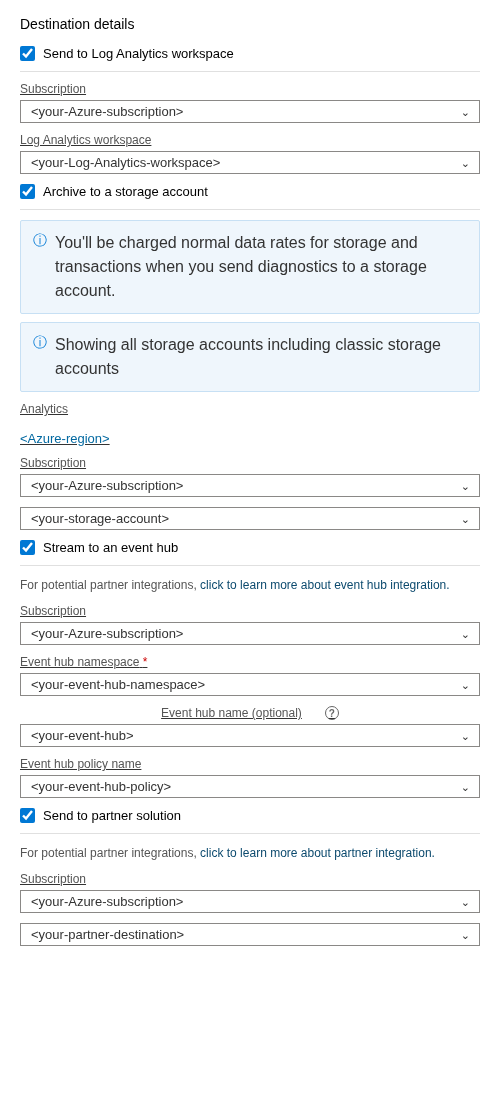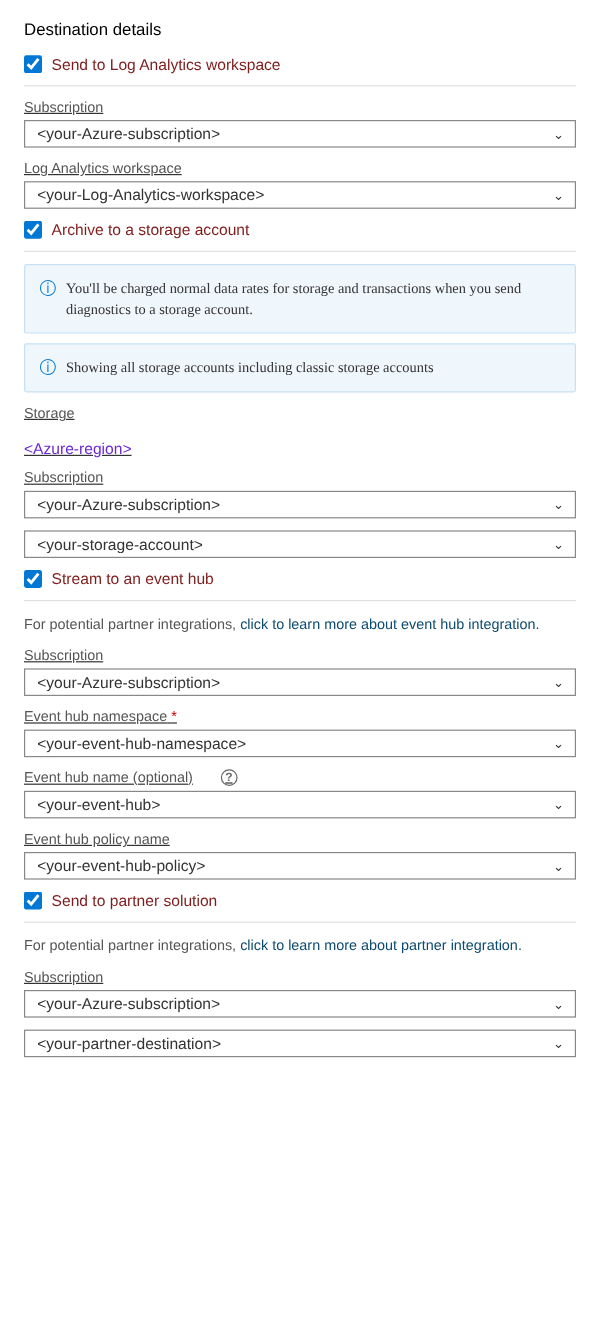--- a/index.html
+++ b/index.html
@@ -30,21 +30,21 @@
       margin: 10px 0;
     }
     .checkbox-row input[type="checkbox"] {
       width: 15px;
       height: 15px;
       accent-color: #0078d4;
       cursor: pointer;
     }
     .checkbox-label {
       font-size: 13px;
-      color: #7f1d1d;
+      color: #000000;
       font-weight: 500;
     }
     .field-group {
       margin: 10px 0;
       text-decoration: underline;
     }
     .field-label {
       font-size: 12px;
       color: #555;
       margin-bottom: 4px;
@@ -87,48 +87,48 @@
       gap: 8px;
       border-radius: 2px;
     }
     .info-icon {
       color: #0078d4;
       font-size: 14px;
       flex-shrink: 0;
       margin-top: 1px;
     }
     .info-text {
-      font-size: 12px;
+      font-size: 16px;
       color: #333;
       line-height: 1.5;
-      font-family: Liberation Serif, serif;
     }
     .location-value {
       font-size: 13px;
-      color: #6d28d9;
+      color: #0369a1;
       margin-top: 15px;
     }
     .link-text {
       color: #0c4a6e;
       cursor: pointer;
       text-decoration: none;
     }
     .partner-info {
       font-size: 12px;
       color: #555;
       margin: 6px 0 10px 0;
       line-height: 1.5;
     }
     .info-boxes-group {
       margin: 8px 0;
     }
     .hub-info {
       display: flex;
       align-items: center;
       gap: 23px;
+      justify-content: center;
     }
     .help-circle {
       display: inline-flex;
       align-items: center;
       justify-content: center;
       width: 14px;
       height: 14px;
       border-radius: 50%;
       border: 1px solid #666;
       color: #666;
@@ -181,21 +181,21 @@
     <span class="info-icon">ⓘ</span>
     <span class="info-text">You'll be charged normal data rates for storage and transactions when you send diagnostics to a storage account.</span>
   </div>
   <div class="info-box">
     <span class="info-icon">ⓘ</span>
     <span class="info-text">Showing all storage accounts including classic storage accounts</span>
   </div>
 </div>
 
 <div class="field-group">
-  <span class="field-label">Storage</span>
+  <span class="field-label">Analytics</span>
   <div class="location-value">&lt;Azure-region&gt;</div>
 </div>
 
 <div class="field-group">
   <span class="field-label">Subscription</span>
   <div class="dropdown-wrapper">
     <select>
       <option>&lt;your-Azure-subscription&gt;</option>
     </select>
     <span class="dropdown-arrow">⌄</span>

